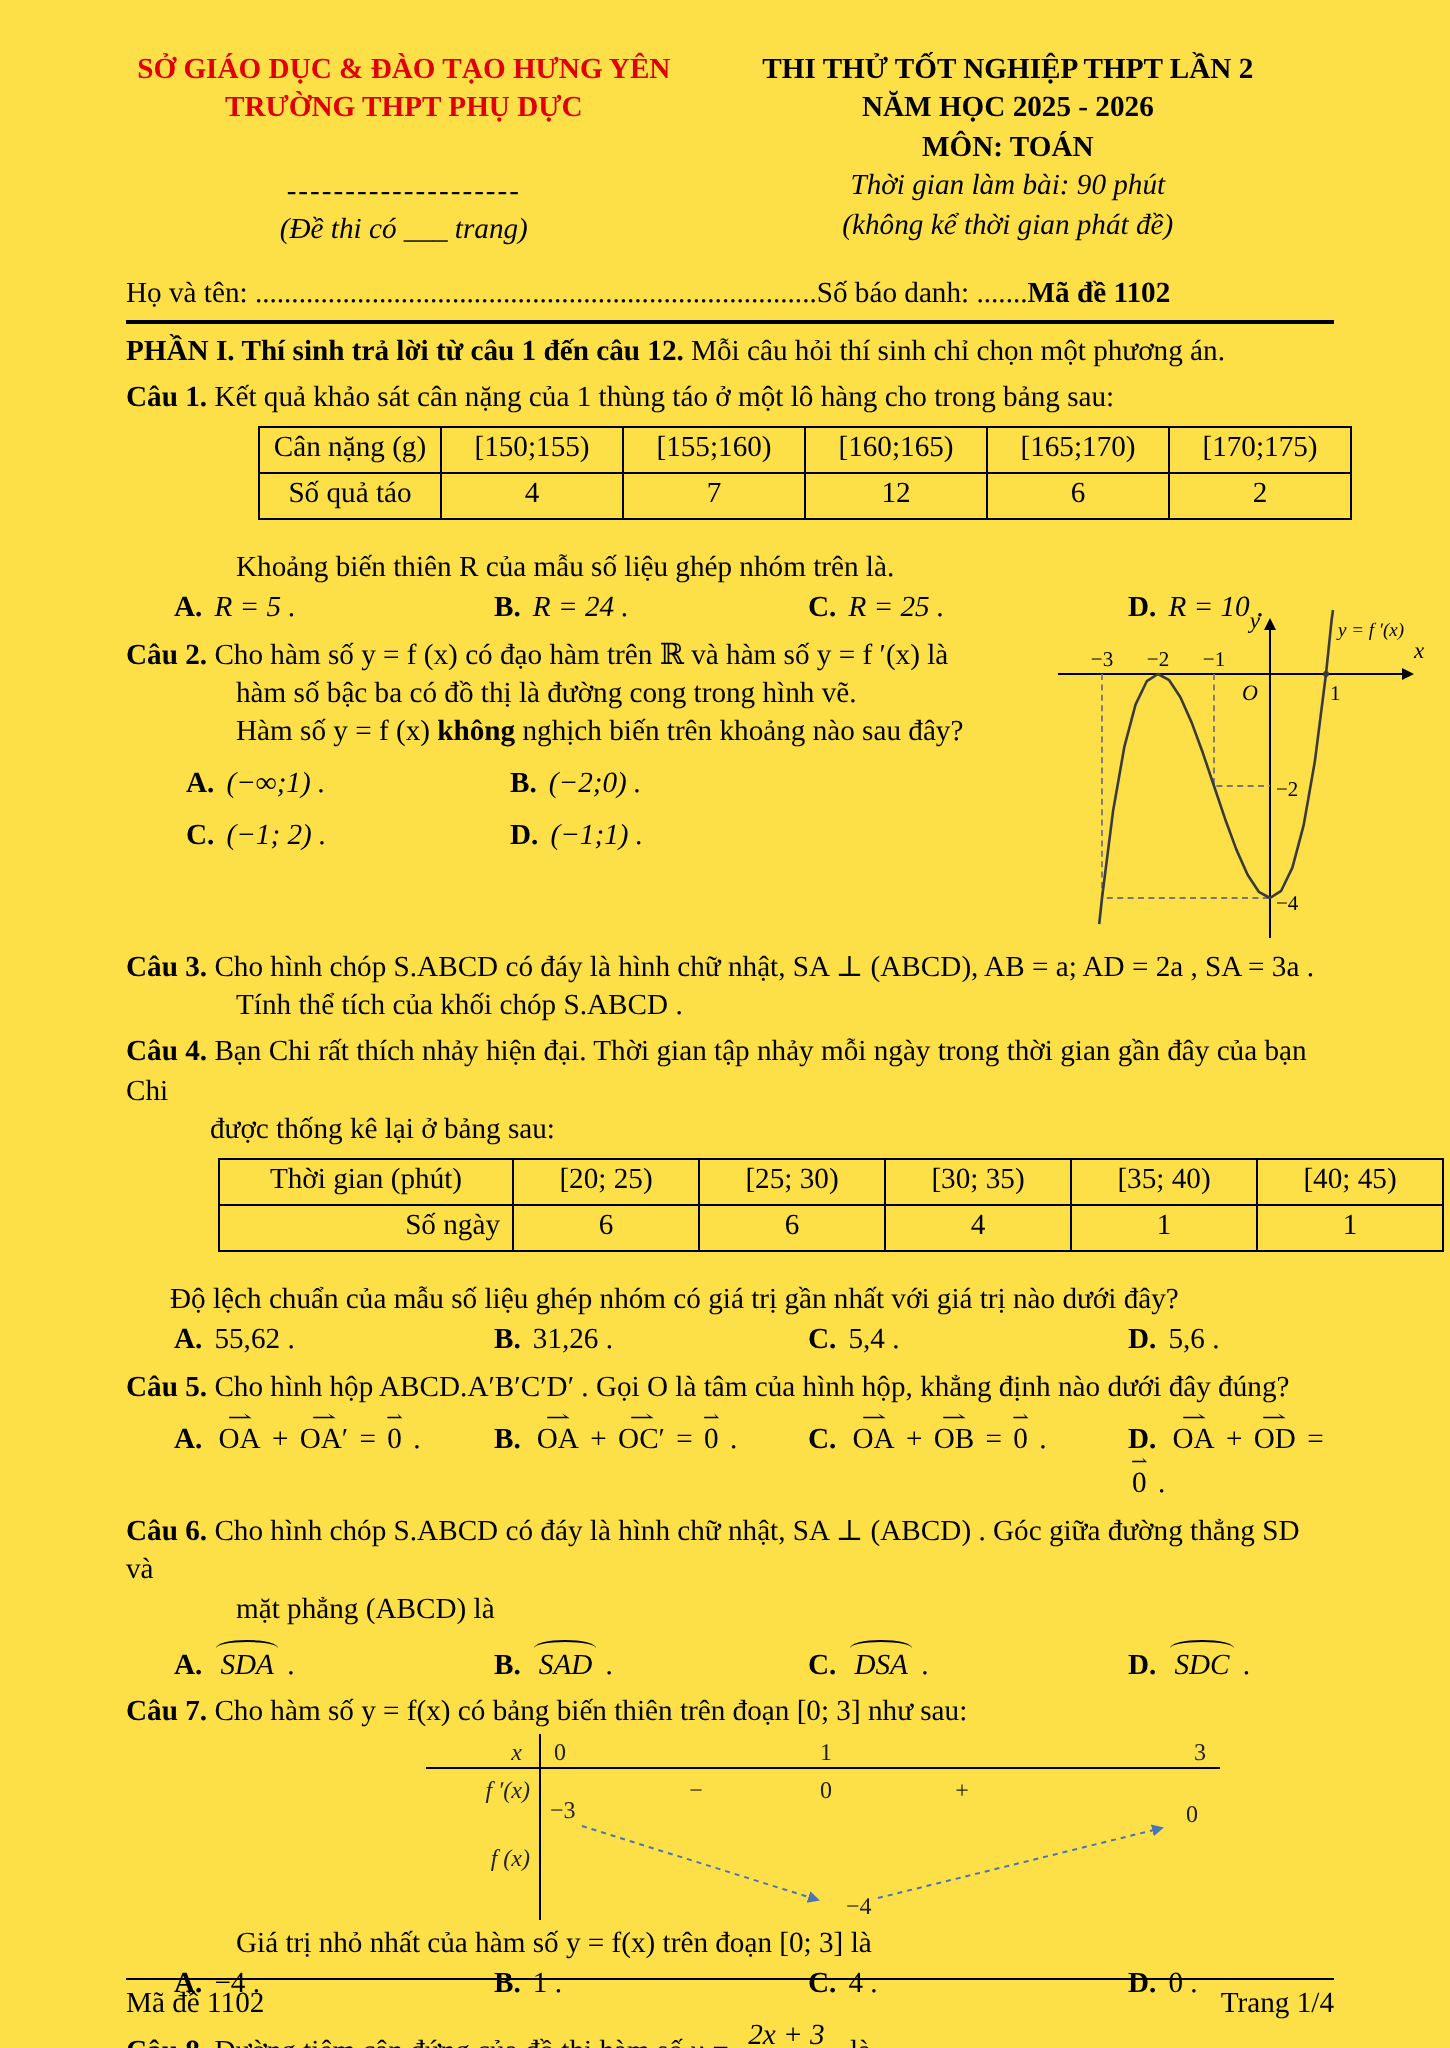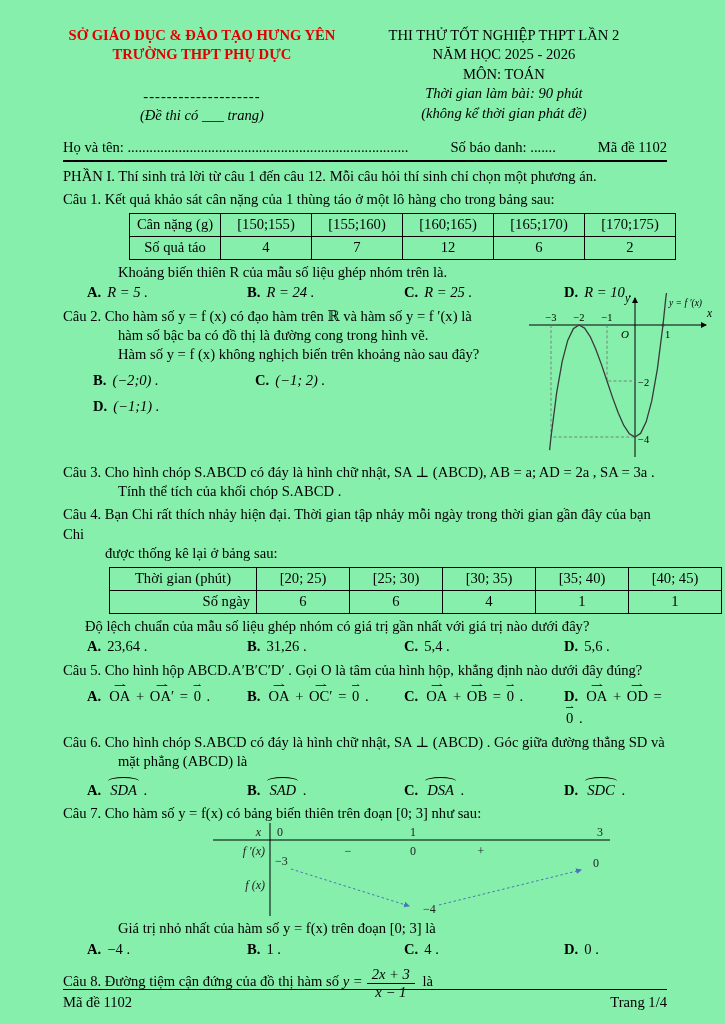--- a/index.html
+++ b/index.html
@@ -1,46 +1,46 @@
 <!DOCTYPE html>
 <html><head>
 <meta charset="utf-8">
 <style>
   html,body{margin:0;padding:0;background:#e8e8e8;}
   .page{
     position:relative; width:725px; height:1024px; margin:0 auto;
-    background:#86efac; box-sizing:border-box;
+    background:#fde047; box-sizing:border-box;
     padding:26px 58px 0 63px;
     font-family:"Liberation Serif","DejaVu Serif",serif;
     font-size:14.6px; line-height:1.33; color:#000; overflow:hidden;
   }
-  .b{font-weight:normal}
+  .b{font-weight:bold}
   .i{font-style:italic}
   .m{font-style:italic}
   
   .hdr{display:flex}
   .hl{width:46%;text-align:center}
   .hl .red{color:#e10000;font-weight:bold}
   .hl .dashes{margin-top:22px;letter-spacing:1px}
   .hr{width:54%;text-align:center}
   
-  .info{display:flex;justify-content:space-between;align-items:flex-end;
+  .info{display:flex;align-items:flex-end;
         margin-top:12px;border-bottom:2.5px solid #000;padding-bottom:3px}
   
   .part{margin-top:5px}
   .q{margin-top:4px}
   .cont{padding-left:55px}
   .cont2{padding-left:42px}
   .opts{display:grid;grid-template-columns:160px 157px 160px 1fr;
         padding-left:24px;margin:1px 0 2px}
   .opts2{display:grid;grid-template-columns:162px 1fr;width:340px;
          padding-left:30px;row-gap:7px;margin-top:6px}
   .lbl{font-weight:bold;margin-right:6px}
   
-  table{border-collapse:collapse;margin-top:3px;margin-bottom:3px}
+  table{border-collapse:collapse;margin-top:3px;margin-bottom:15px}
   td{border:1px solid #000;text-align:center;padding:0 6px;height:22px;
      font-size:14.6px}
   .t1{margin-left:66px}
   .t1 td{min-width:78px}
   .t4{margin-left:46px}
   .t4 td{min-width:80px}
   .t4 .rowlab{text-align:right;padding-left:10px;min-width:130px}
   
   .g2{float:right;width:192px;height:168px;margin:-16px -50px 0 6px}
   .clear{clear:both}
@@ -149,20 +149,21 @@
       <text x="82" y="30" font-size="10.5" text-anchor="middle">−1</text>
       <text x="140" y="47" font-size="10.5">1</text>
       <text x="113" y="95" font-size="10.5">−2</text>
       <text x="113" y="152" font-size="10.5">−4</text>
       <text x="144" y="15" font-size="9.5" font-style="italic">y = f ′(x)</text>
     </svg>
     <div><span class="b">Câu 2.</span><span> Cho hàm số  y = f (x)  có đạo hàm trên  ℝ  và hàm số  y = f ′(x)  là</span></div>
     <div class="cont">hàm số bậc ba có đồ thị là đường cong trong hình vẽ.</div>
     <div class="cont"><span>Hàm số  y = f (x) </span><span class="b">không</span><span> nghịch biến trên khoảng nào sau đây?</span></div>
     <div class="opts2">
+      <span><span class="lbl">A.</span><span class="m">(−∞;1) .</span></span>
       <span><span class="lbl">B.</span><span class="m">(−2;0) .</span></span>
       <span><span class="lbl">C.</span><span class="m">(−1; 2) .</span></span>
       <span><span class="lbl">D.</span><span class="m">(−1;1) .</span></span>
     </div>
   </div>
 
   <div class="q clear" style="padding-top:4px">
     <div><span class="b">Câu 3.</span><span> Cho hình chóp  S.ABCD  có đáy là hình chữ nhật,  SA ⊥ (ABCD),  AB = a; AD = 2a ,  SA = 3a .</span></div>
     <div class="cont">Tính thể tích của khối chóp  S.ABCD .</div>
   </div>
@@ -185,21 +186,21 @@
         <td>6</td>
         <td>6</td>
         <td>4</td>
         <td>1</td>
         <td>1</td>
       </tr>
     </tbody>
       </table>
     <div style="padding-left:22px">Độ lệch chuẩn của mẫu số liệu ghép nhóm có giá trị gần nhất với giá trị nào dưới đây?</div>
     <div class="opts">
-      <span><span class="lbl">A.</span><span>23,64 .</span></span>
+      <span><span class="lbl">A.</span><span>55,62 .</span></span>
       <span><span class="lbl">B.</span><span>31,26 .</span></span>
       <span><span class="lbl">C.</span><span>5,4 .</span></span>
       <span><span class="lbl">D.</span><span>5,6 .</span></span>
     </div>
   </div>
 
   <div class="q">
     <div><span class="b">Câu 5.</span><span> Cho hình hộp  ABCD.A′B′C′D′ . Gọi  O  là tâm của hình hộp, khẳng định nào dưới đây đúng?</span></div>
     <div class="opts" style="margin-top:4px">
       <span><span class="lbl">A.</span><span class="vec">OA</span> <span>+</span> <span class="vec">OA′</span> <span>=</span> <span class="vec vec0">0</span><span> .</span></span>

